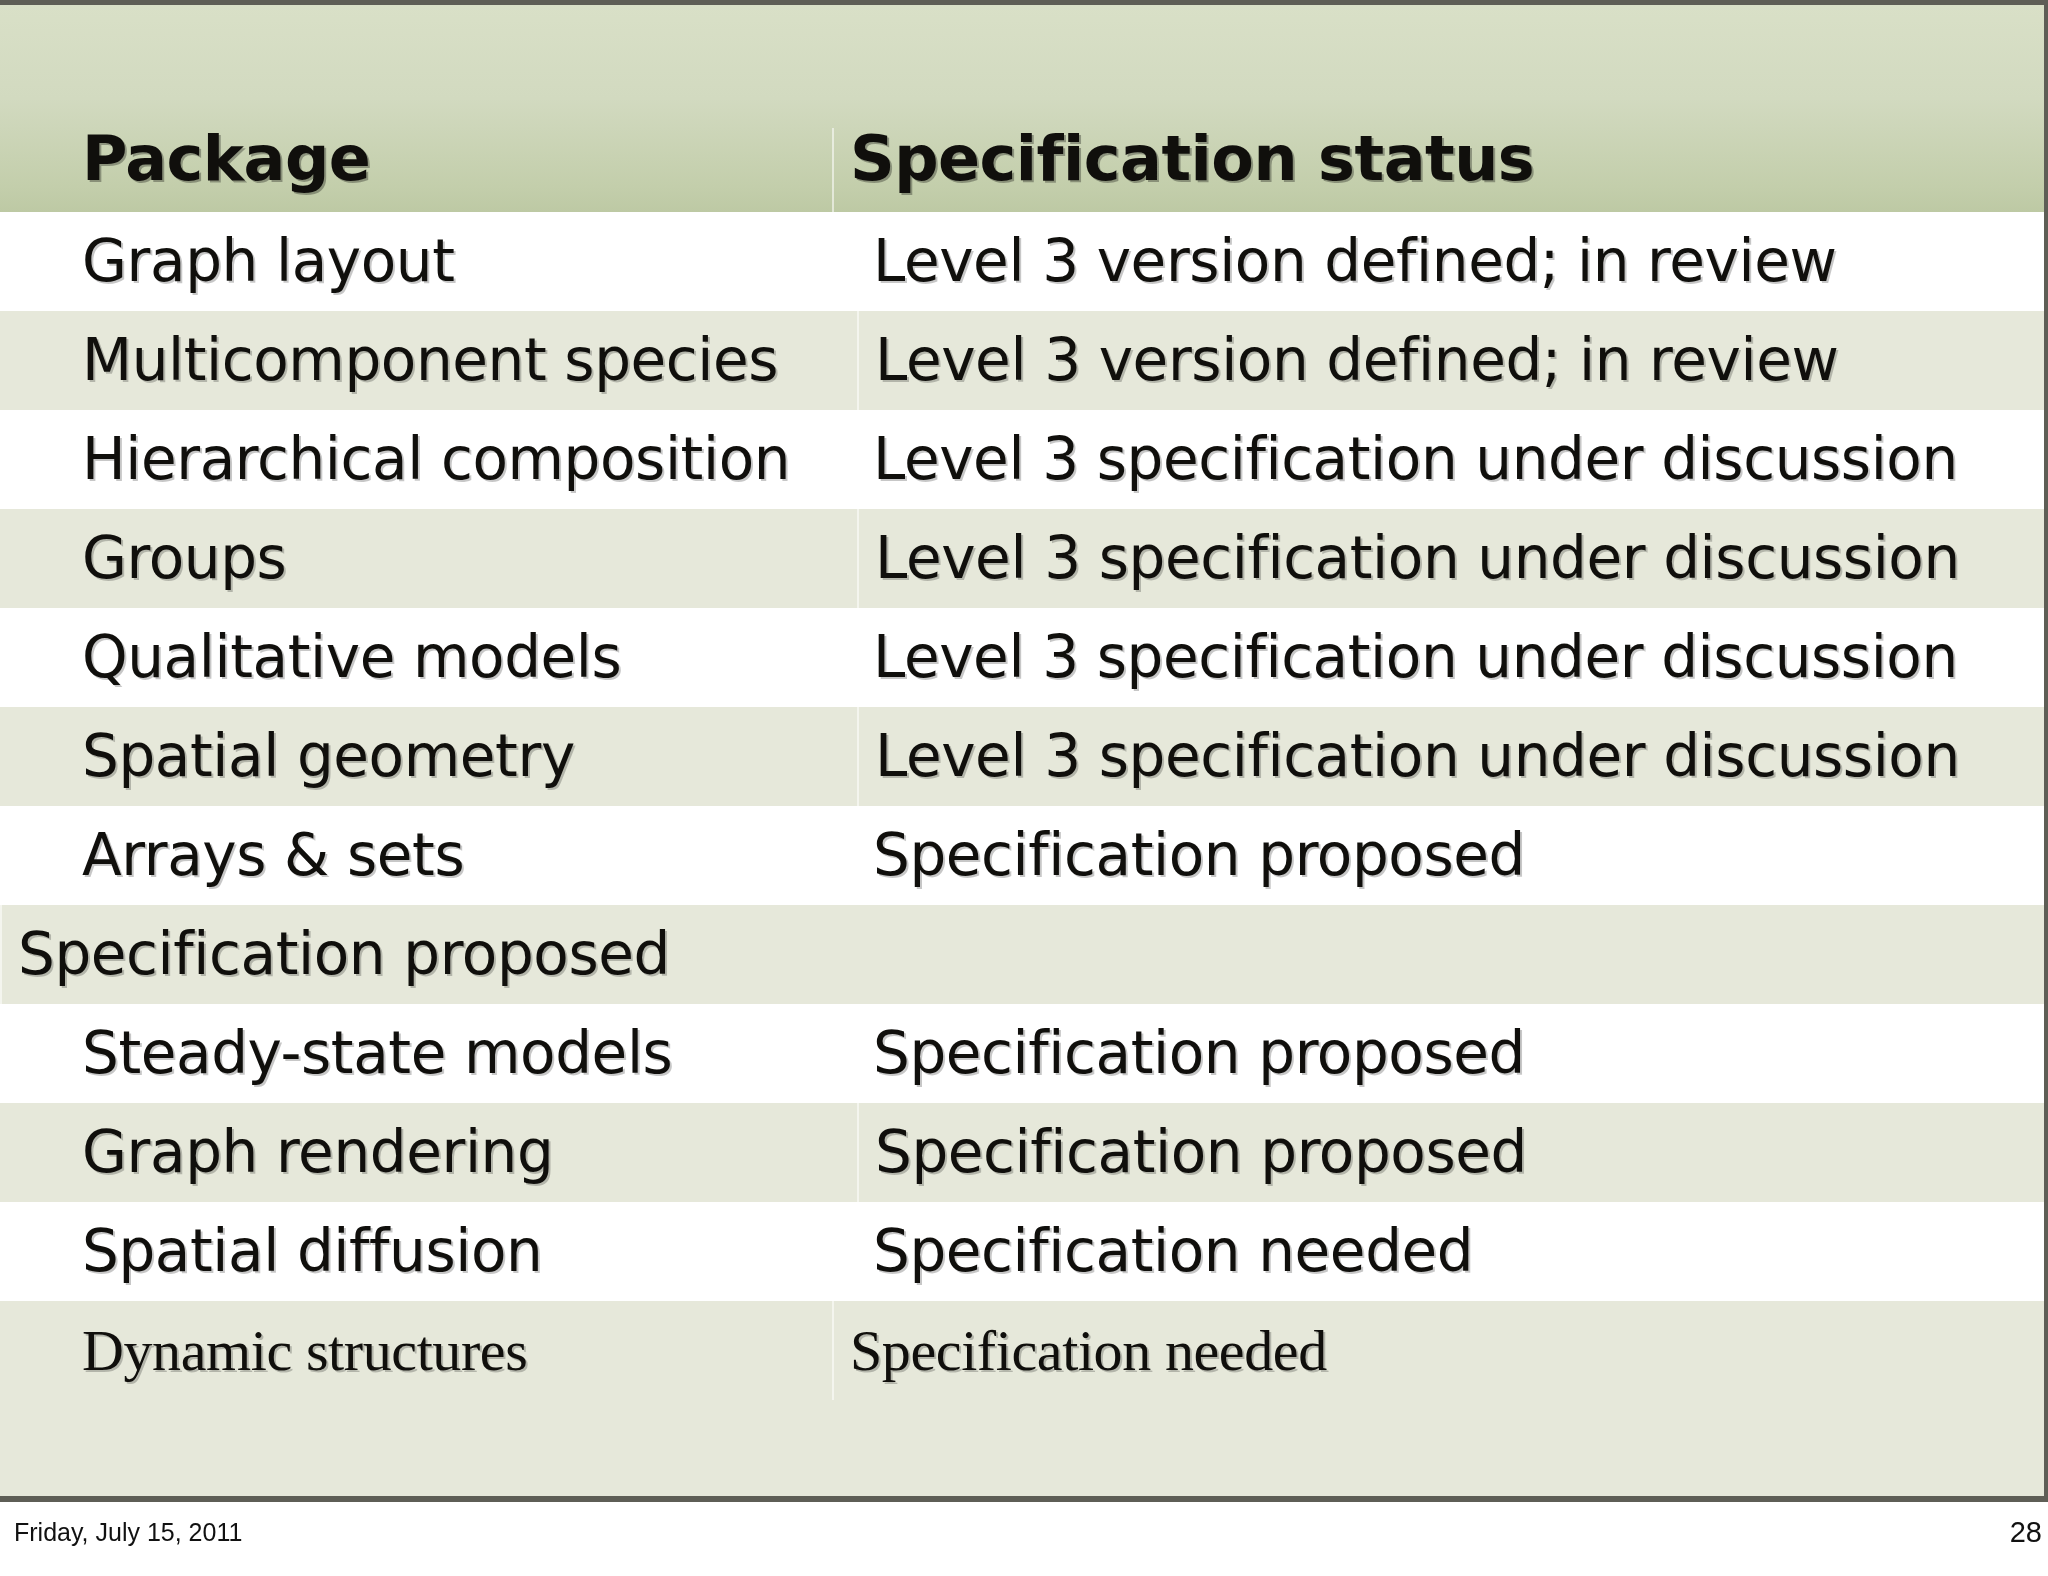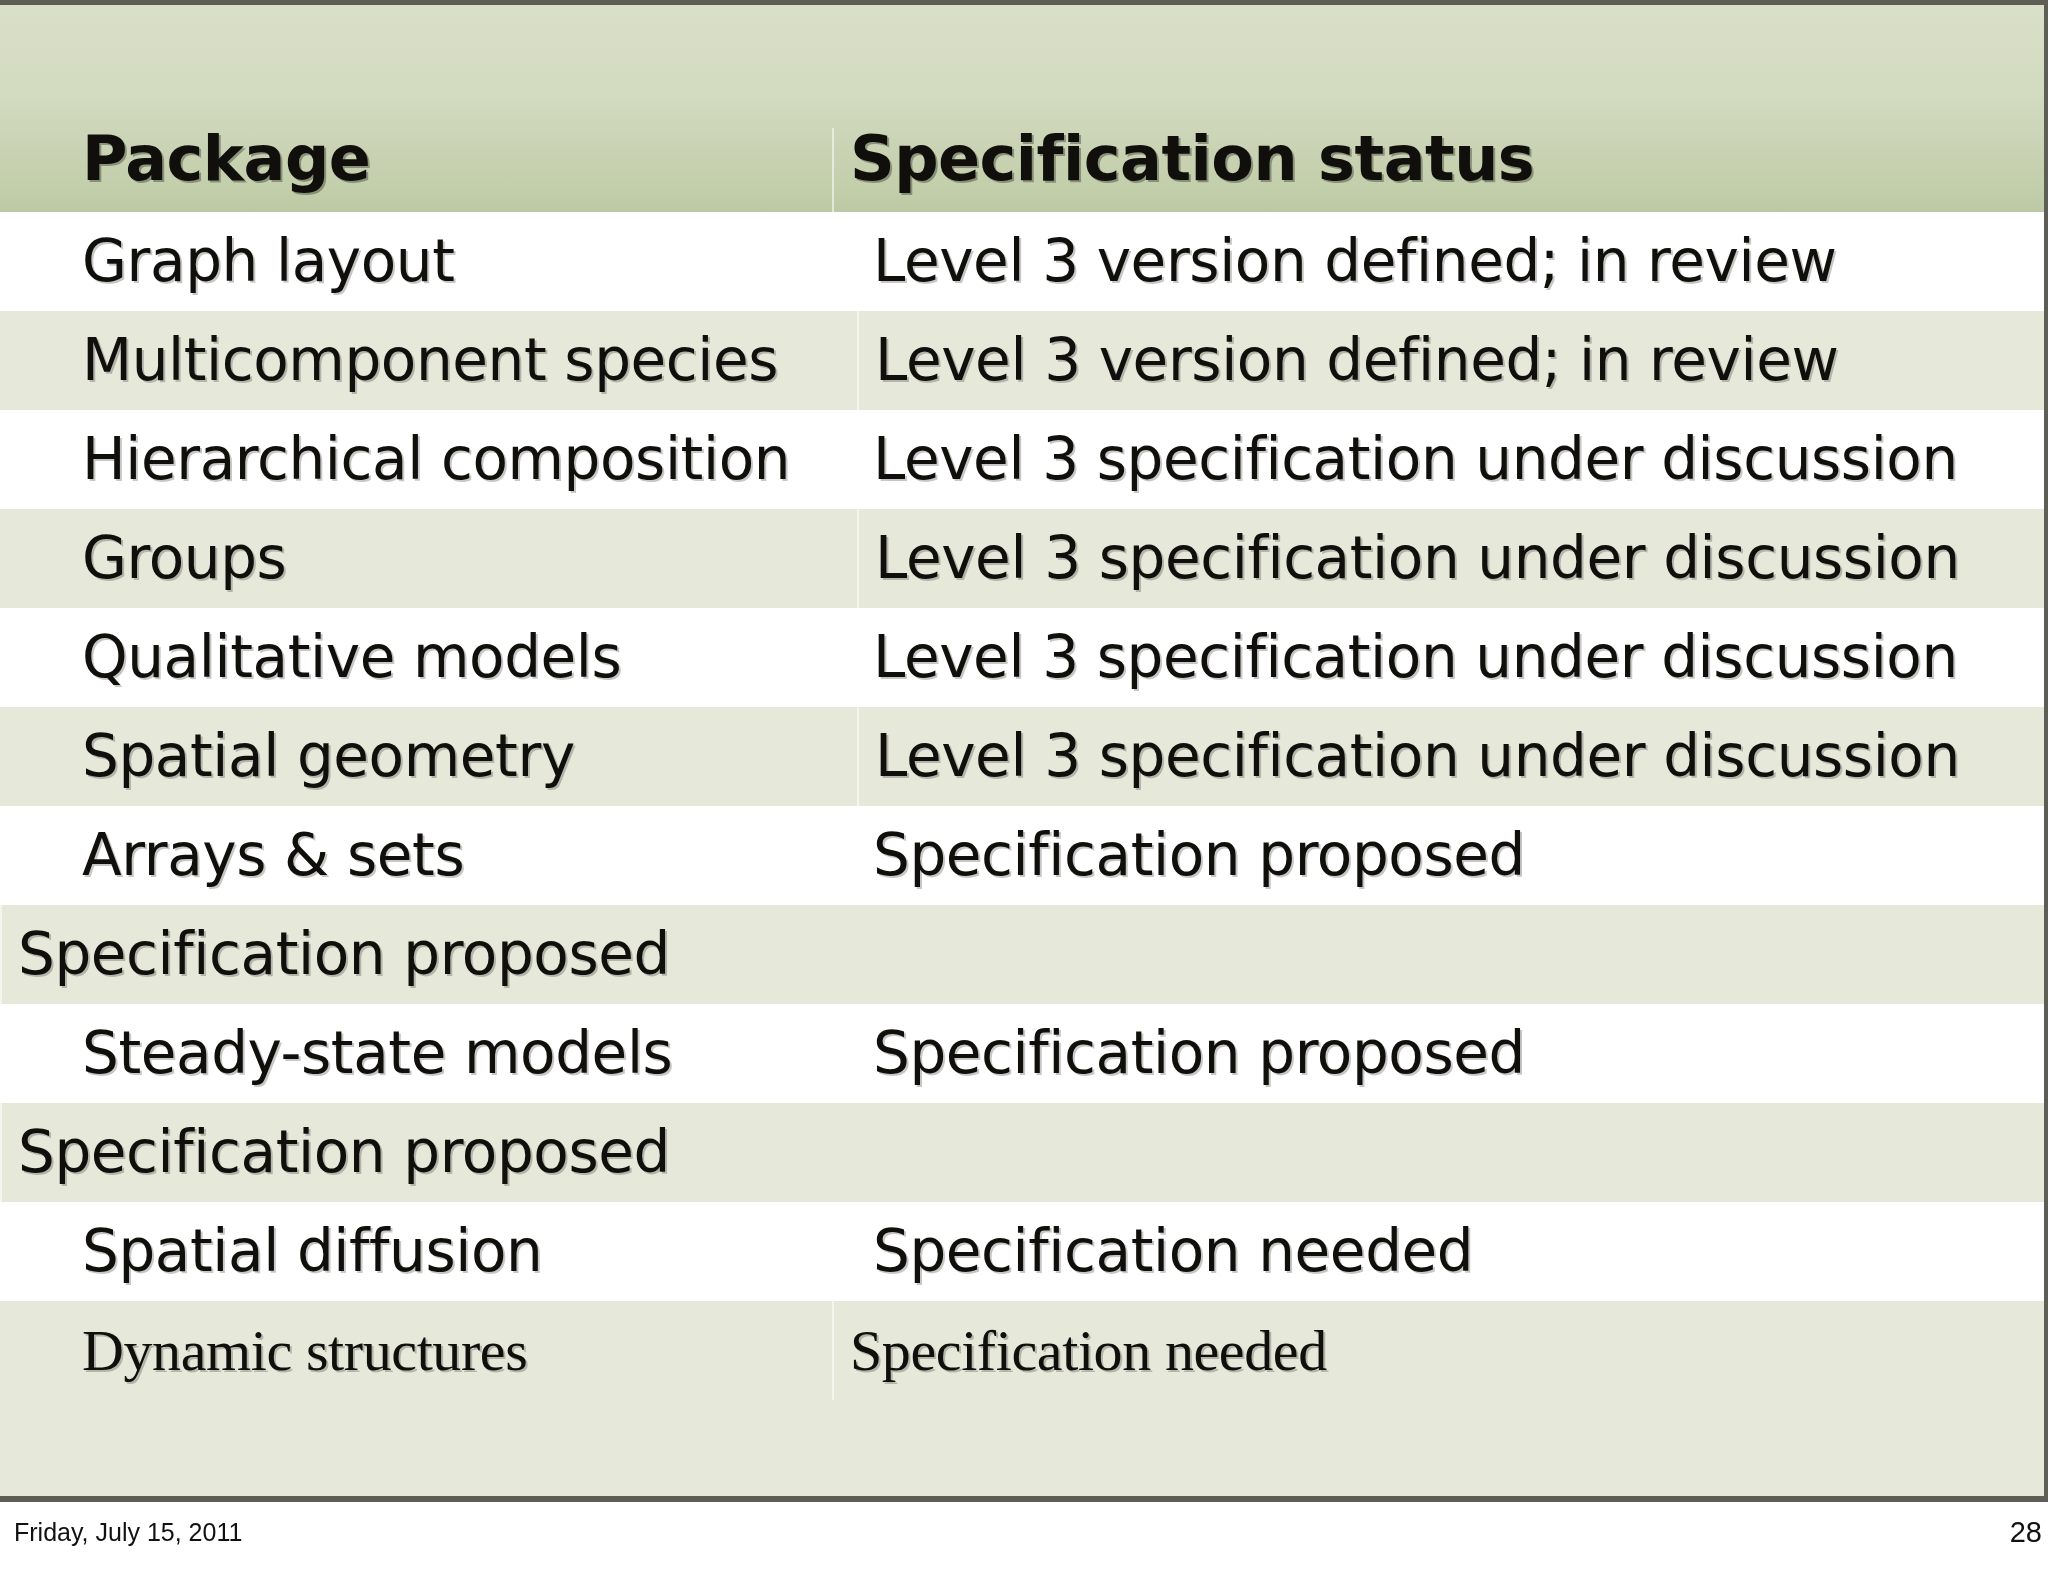--- a/index.html
+++ b/index.html
@@ -172,20 +172,21 @@
     <div class="row body even">
       <div class="cell status">Specification proposed</div>
     </div>
 
     <div class="row body odd">
       <div class="cell pkg">Steady-state models</div>
       <div class="cell status">Specification proposed</div>
     </div>
 
     <div class="row body even">
+      <div class="cell pkg">Graph rendering</div>
       <div class="cell status">Specification proposed</div>
     </div>
 
     <div class="row body odd">
       <div class="cell pkg">Spatial diffusion</div>
       <div class="cell status">Specification needed</div>
     </div>
 
     <div class="row last even">
       <div class="cell pkg">Dynamic structures</div>

